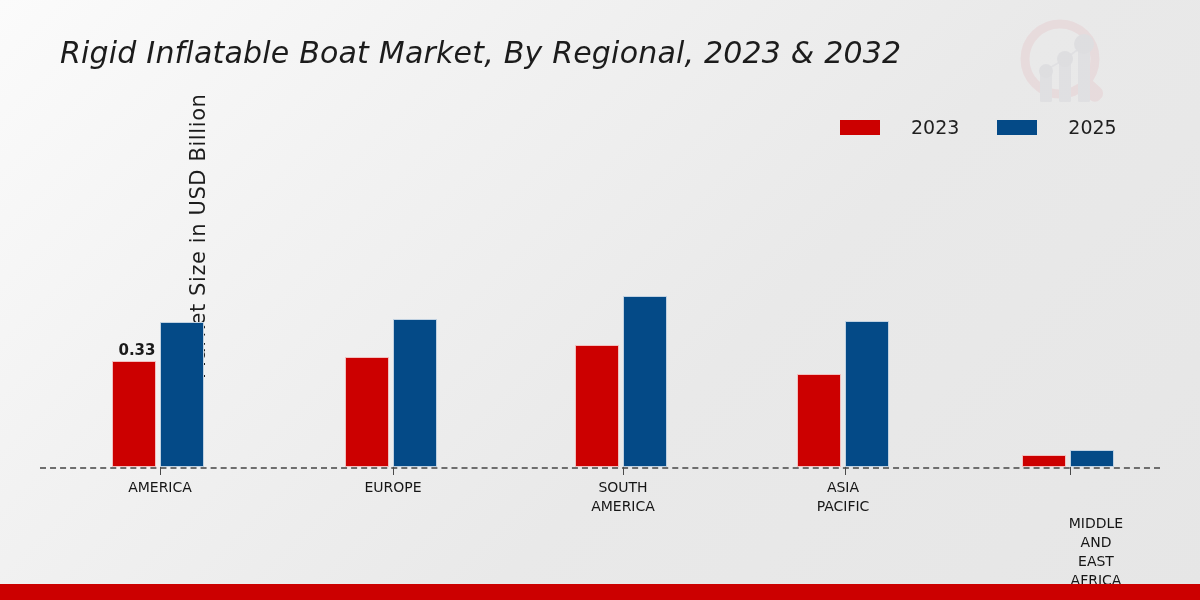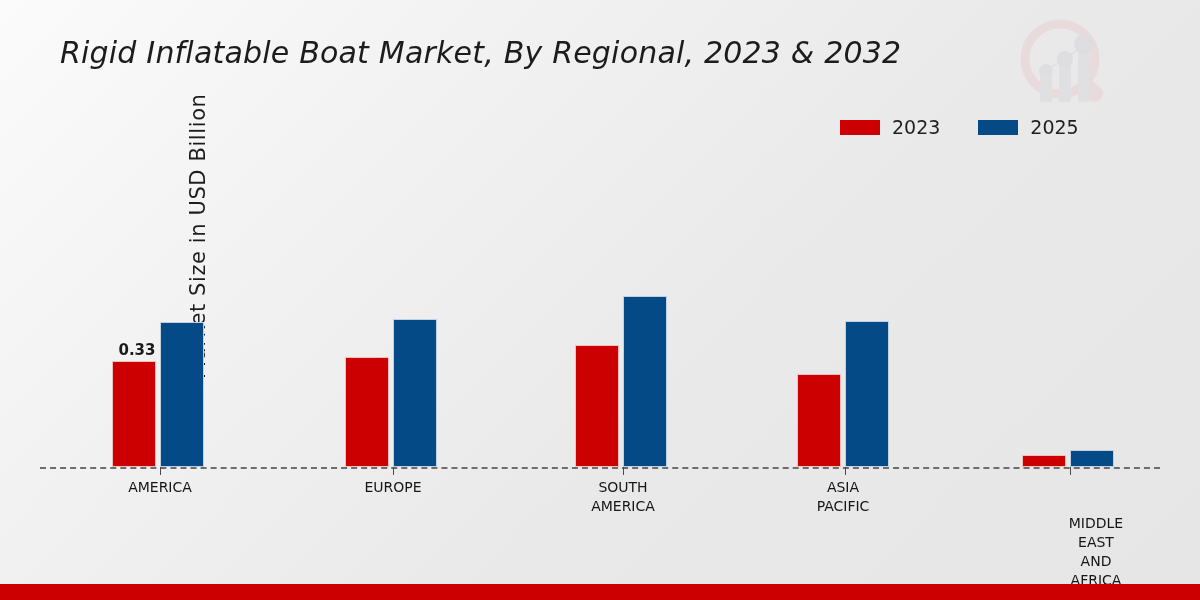--- a/index.html
+++ b/index.html
@@ -59,20 +59,21 @@
   .legend-swatch {
     width: 40px;
     height: 15px;
     display: block;
   }
   .legend-label {
     font-size: 19px;
     color: #1f1f1f;
     font-family: "DejaVu Sans", sans-serif;
     line-height: 1;
+    margin-left: 19px;
   }
   
   #y-axis-title {
     position: absolute;
     left: 0px;
     top: 190px;
     width: 340px;
     height: 34px;
     transform: rotate(-90deg);
     transform-origin: 17px 17px;
@@ -234,21 +235,21 @@
           <div>ASIA</div>
           <div>PACIFIC</div>
         </div>
         <div class="bar-group" style="left: 982px; width: 96px;">
           <div class="bar red" style="height: 12px; background: rgb(204, 0, 0);"></div>
           <div class="bar blue" style="height: 17px; background: rgb(4, 74, 135);"></div>
         </div>
         <div class="tick" style="left: 1030px;"></div>
         <div class="cat-label" style="left: 1056px; margin-top: 36px;">
           <div>MIDDLE</div>
+          <div>AND</div>
           <div>EAST</div>
-          <div>AND</div>
           <div>AFRICA</div>
         </div>
       </div>
   </div>
 
   <div id="footer-bar" style="background: rgb(204, 0, 0);"></div>
 </div>
 
 </body></html>

